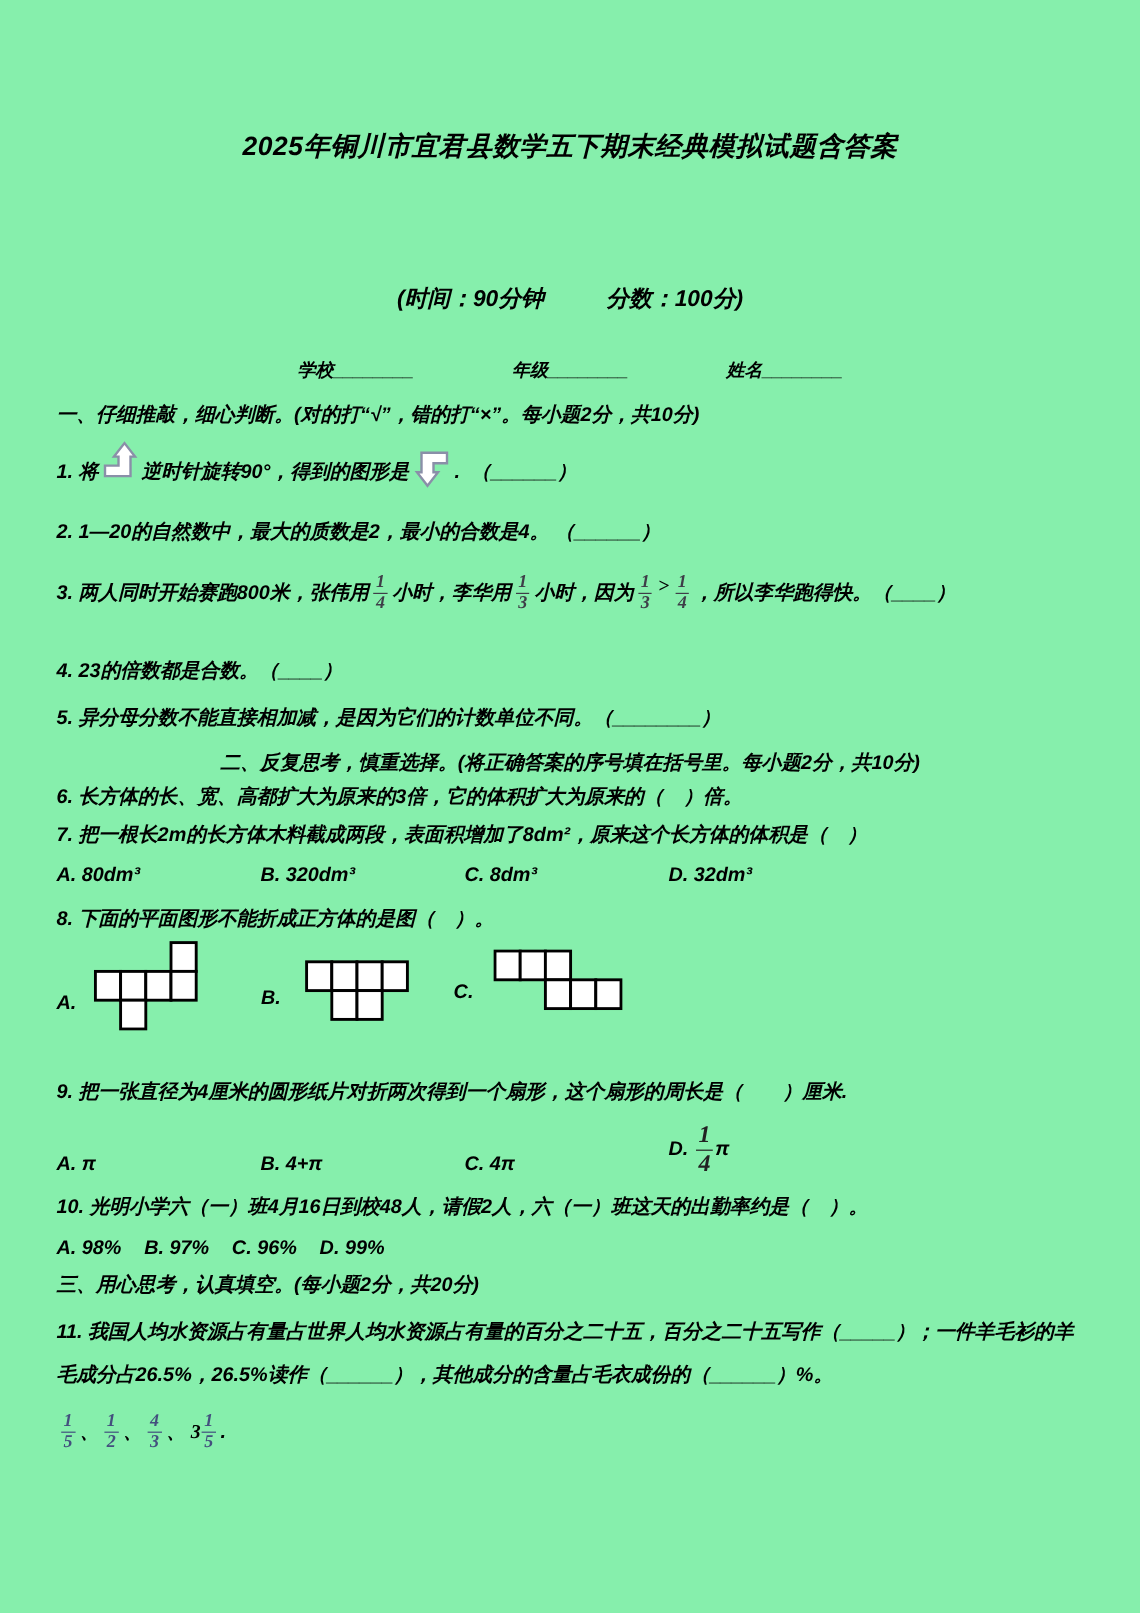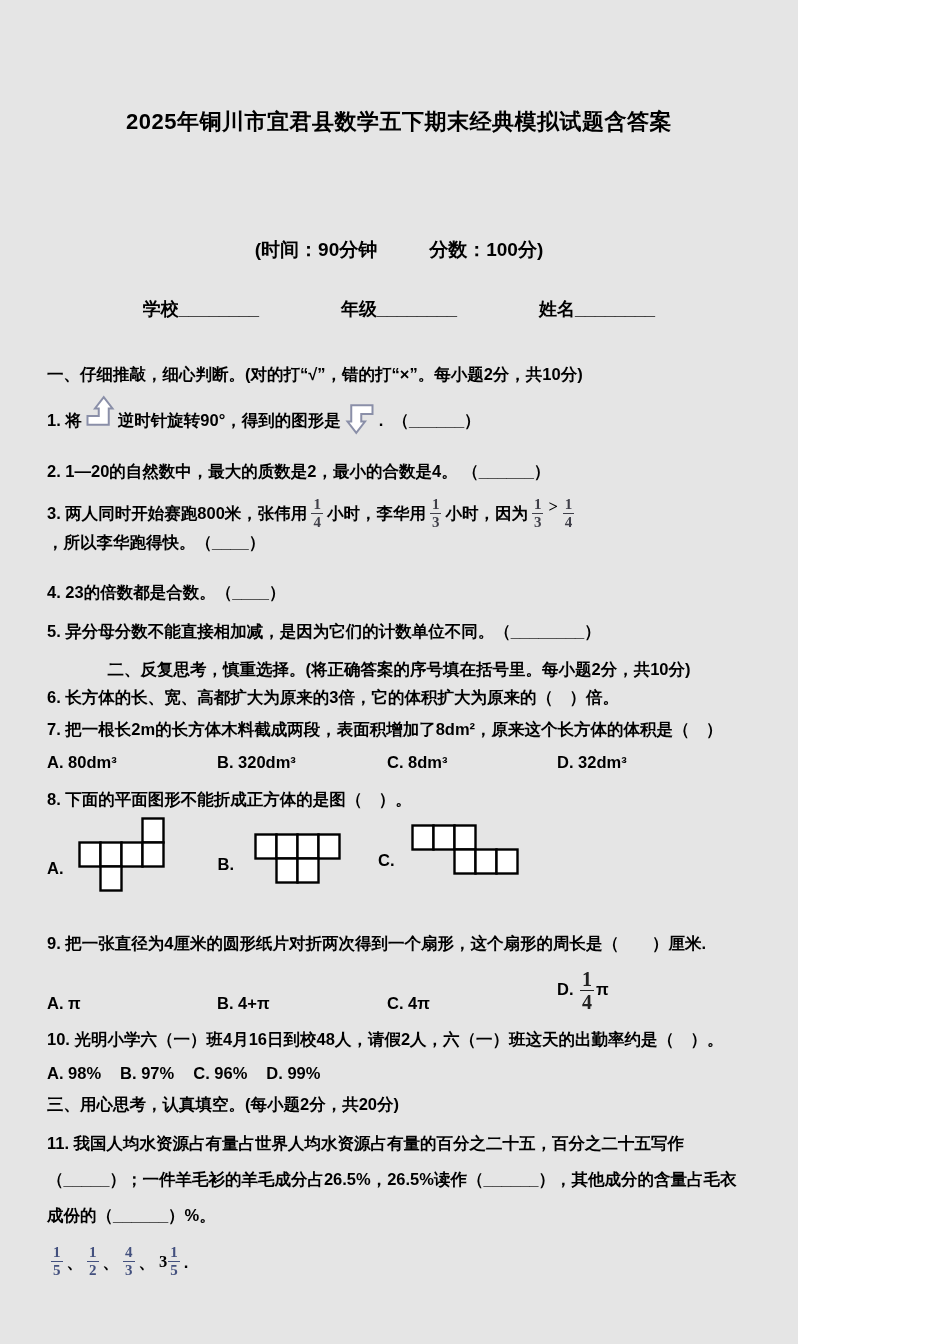--- a/index.html
+++ b/index.html
@@ -4,42 +4,42 @@
 <style>
   * { margin: 0; padding: 0; box-sizing: border-box; }
   html, body { background: #fff; }
   body {
     width: 950px; min-height: 1344px;
     font-family: "Liberation Sans", sans-serif;
     font-weight: 700;
     color: #000;
     font-size: 16.5px;
   }
-  .page { width: 798px; min-height: 1344px; padding: 0 47px; background: #e5e5e5; }
+  .page { width: 950px; min-height: 1344px; padding: 0 47px; background: #86efac; font-style: italic; }
 
   .title {
     padding-top: 108px;
     text-align: center;
     font-size: 22px;
     line-height: 28px;
     letter-spacing: 0.5px;
   }
   .meta {
     margin-top: 102px;
     display: flex; justify-content: center; gap: 52px;
     font-size: 19px; line-height: 24px;
   }
   .fields {
     margin-top: 36px;
     display: flex; justify-content: center; gap: 82px;
-    font-size: 18px; line-height: 22px;
+    font-size: 15px; line-height: 22px;
   }
 
   .sec-heading { line-height: 24px; }
-  .sec1-heading { margin-top: 42px; }
+  .sec1-heading { margin-top: 14px; }
   .sec2-heading { margin-top: 15px; text-align: center; }
   .sec3-heading { margin-top: 8px; }
 
   .q { line-height: 22px; }
   .q-1 { margin-top: 8px; }
   .q-2 { margin-top: 24px; }
   .q-3 { margin-top: 14px; min-height: 52px; display: flex; align-items: center; flex-wrap: wrap; }
   .q-4 { margin-top: 28px; }
   .q-5 { margin-top: 17px; }
   .q-6 { margin-top: 5px; }

